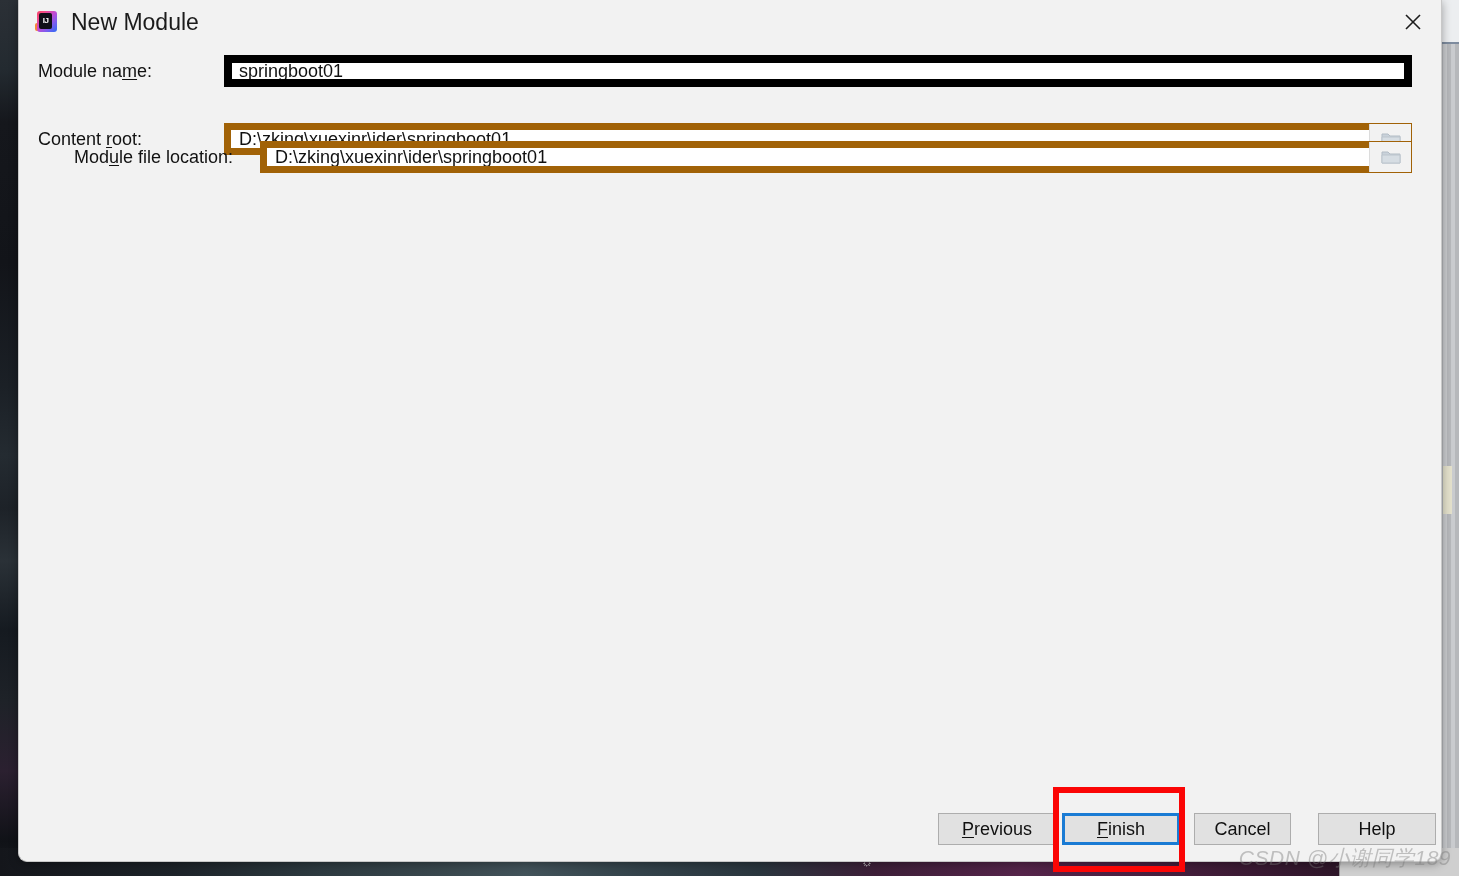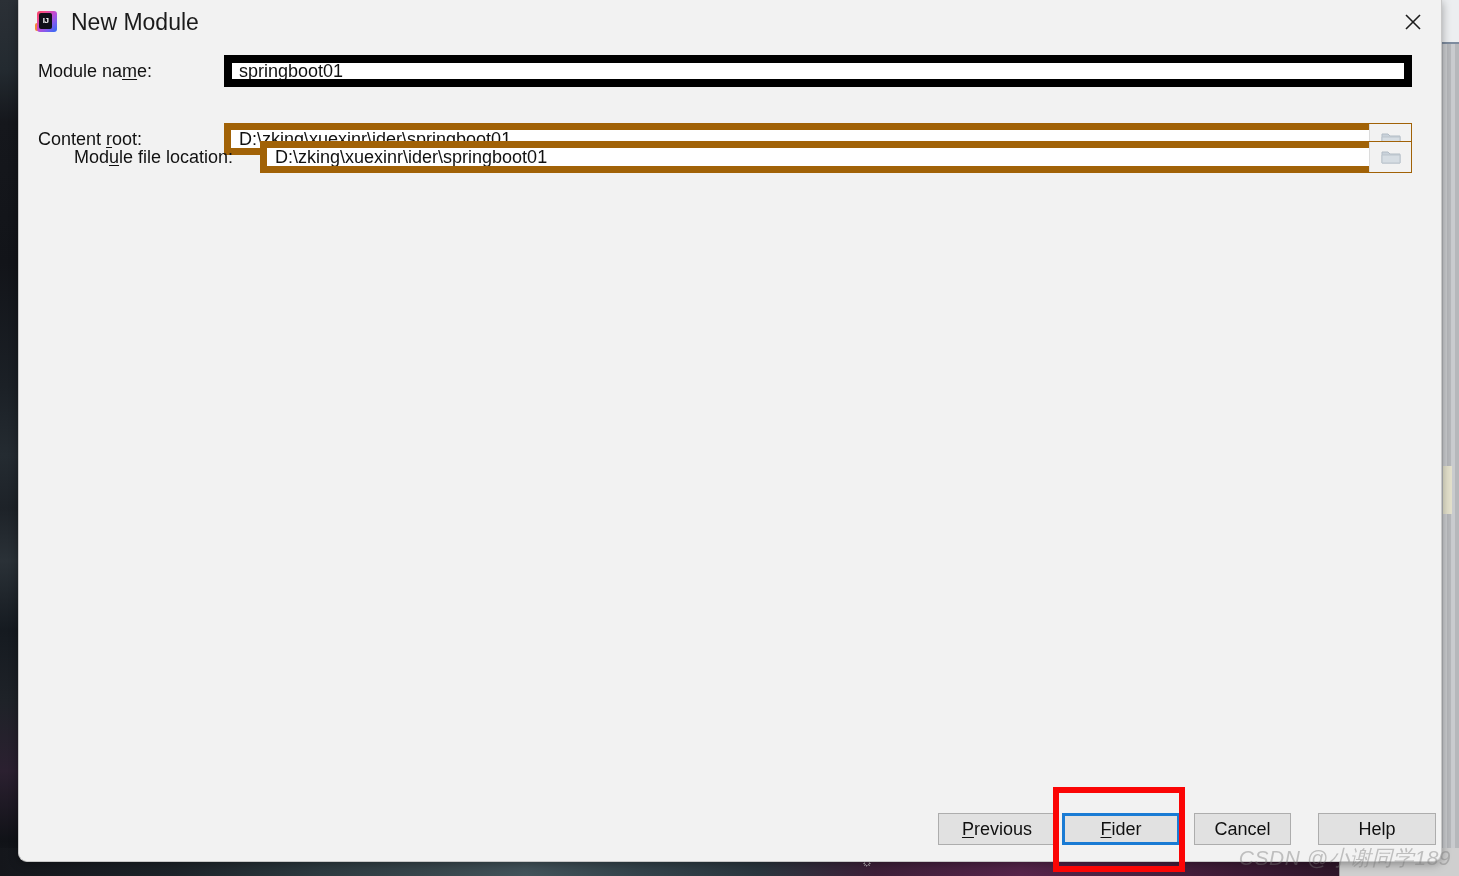--- a/index.html
+++ b/index.html
@@ -277,21 +277,21 @@
     <div class="footer">
       <div class="btn previous">
           <span></span>
           <u>P</u>
           <span>revious</span>
         </div>
 
       <div class="btn finish">
           <span></span>
           <u>F</u>
-          <span>ider</span>
+          <span>inish</span>
         </div>
 
       <div class="btn cancel">
           <span>Cancel</span>
           <u></u>
           <span></span>
         </div>
 
       <div class="btn help">
           <span>Help</span>

